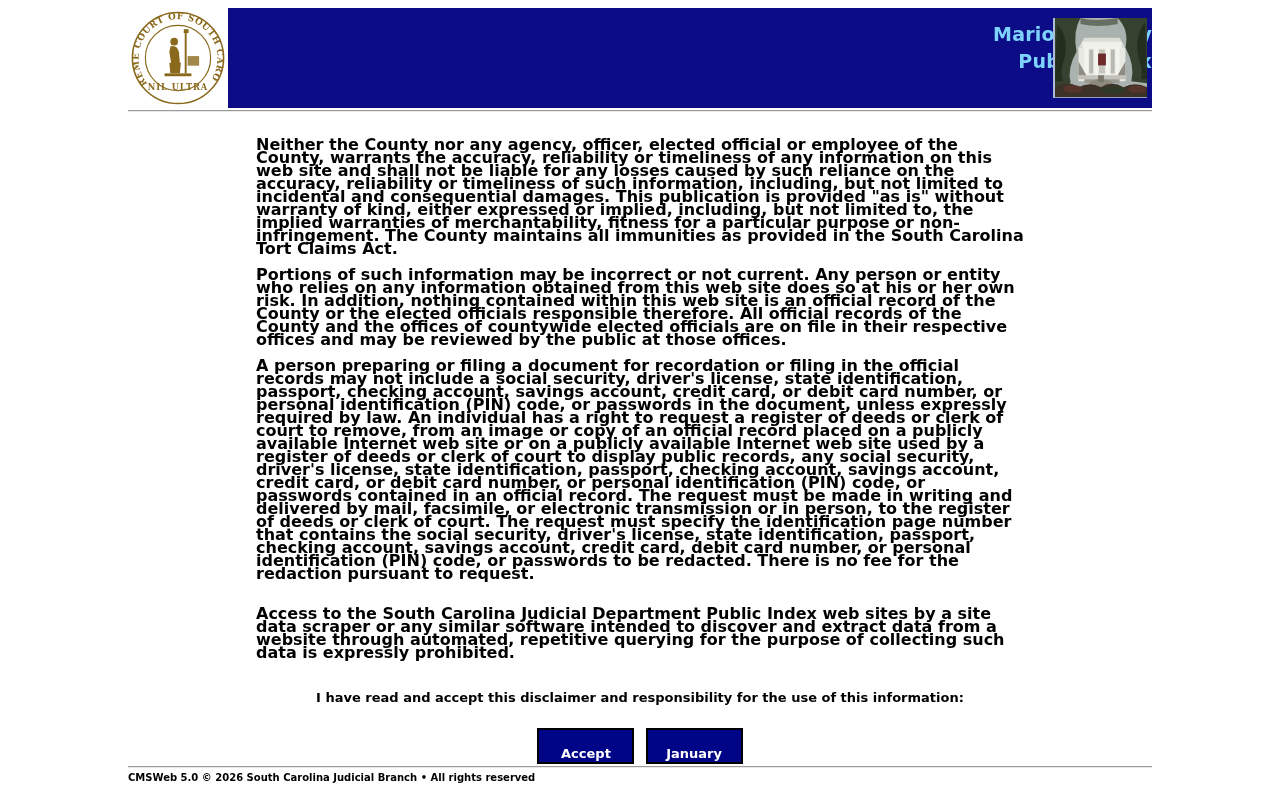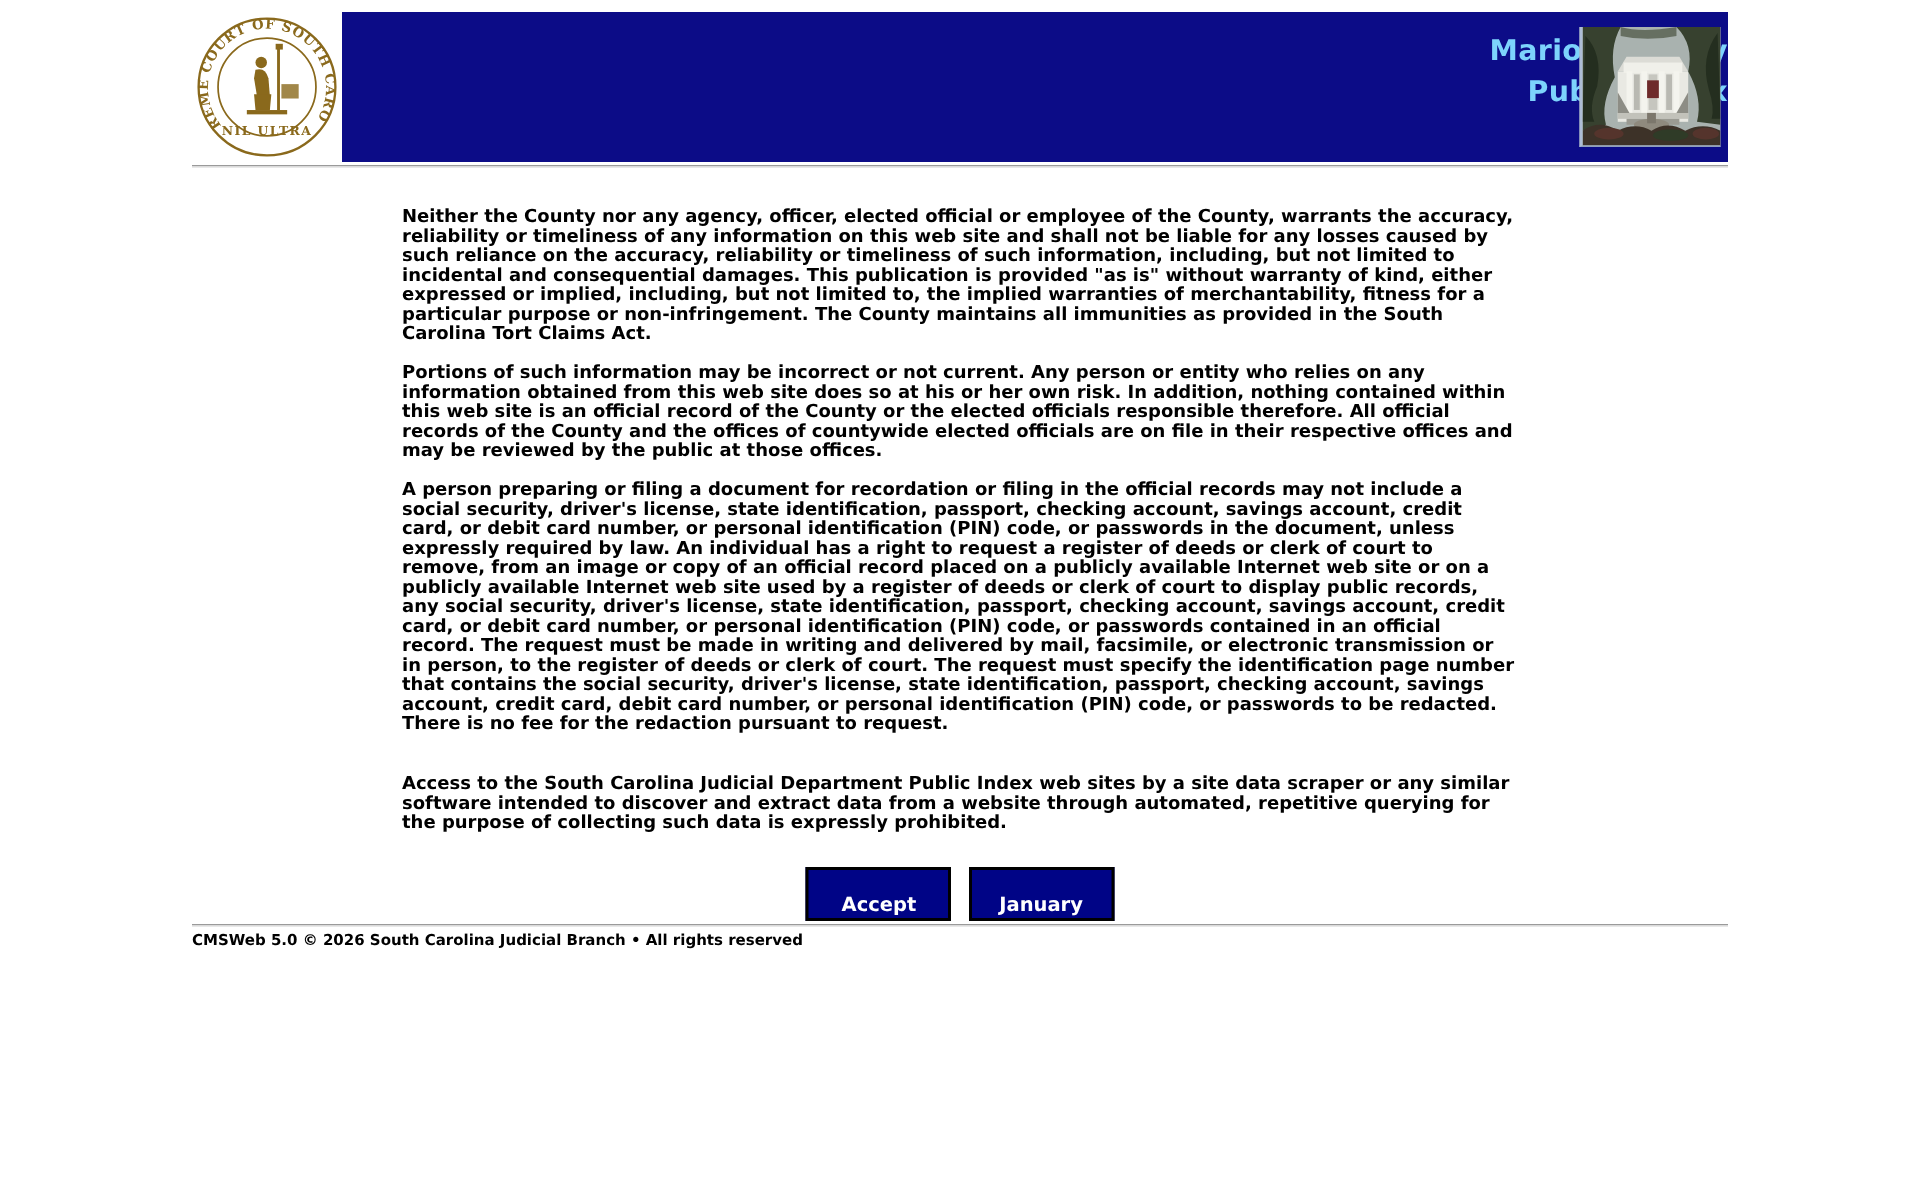--- a/index.html
+++ b/index.html
@@ -64,25 +64,25 @@
     margin: 2px 0;
   }
 
   
   .content {
     width: 768px;
     margin: 0 auto;
     padding-top: 11px;
   }
   .content p {
-    font-size: 12px;
+    font-size: 16px;
     font-weight: bold;
     line-height: 13px;
     color: #000000;
-    margin: 13px 12px;
+    margin: 13px 0;
     text-align: left;
   }
   .content p.gap-large { margin-top: 27px; }
 
   .ack {
     text-align: center;
     font-size: 13px;
     font-weight: bold;
     color: #000000;
     margin: 31px 0 0 0;
@@ -202,20 +202,21 @@
 
   <hr class="rule">
 
   <div class="content">
     <p>Neither the County nor any agency, officer, elected official or employee of the County, warrants the accuracy, reliability or timeliness of any information on this web site and shall not be liable for any losses caused by such reliance on the accuracy, reliability or timeliness of such information, including, but not limited to incidental and consequential damages. This publication is provided "as is" without warranty of kind, either expressed or implied, including, but not limited to, the implied warranties of merchantability, fitness for a particular purpose or non-infringement. The County maintains all immunities as provided in the South Carolina Tort Claims Act.</p>
     <p>Portions of such information may be incorrect or not current. Any person or entity who relies on any information obtained from this web site does so at his or her own risk. In addition, nothing contained within this web site is an official record of the County or the elected officials responsible therefore. All official records of the County and the offices of countywide elected officials are on file in their respective offices and may be reviewed by the public at those offices.</p>
     <p>A person preparing or filing a document for recordation or filing in the official records may not include a social security, driver's license, state identification, passport, checking account, savings account, credit card, or debit card number, or personal identification (PIN) code, or passwords in the document, unless expressly required by law. An individual has a right to request a register of deeds or clerk of court to remove, from an image or copy of an official record placed on a publicly available Internet web site or on a publicly available Internet web site used by a register of deeds or clerk of court to display public records, any social security, driver's license, state identification, passport, checking account, savings account, credit card, or debit card number, or personal identification (PIN) code, or passwords contained in an official record. The request must be made in writing and delivered by mail, facsimile, or electronic transmission or in person, to the register of deeds or clerk of court. The request must specify the identification page number that contains the social security, driver's license, state identification, passport, checking account, savings account, credit card, debit card number, or personal identification (PIN) code, or passwords to be redacted. There is no fee for the redaction pursuant to request.</p>
     <p class="gap-large">Access to the South Carolina Judicial Department Public Index web sites by a site data scraper or any similar software intended to discover and extract data from a website through automated, repetitive querying for the purpose of collecting such data is expressly prohibited.</p>
   </div>
 
+  <p class="ack">I have read and accept this disclaimer and responsibility for the use of this information:</p>
 
   <div class="buttons">
     <button class="btn">Accept</button>
     <button class="btn">January</button>
   </div>
 
   <hr class="rule footer-rule">
   <div class="footer">CMSWeb 5.0 © 2026 South Carolina Judicial Branch • All rights reserved</div>
 
 </div>

